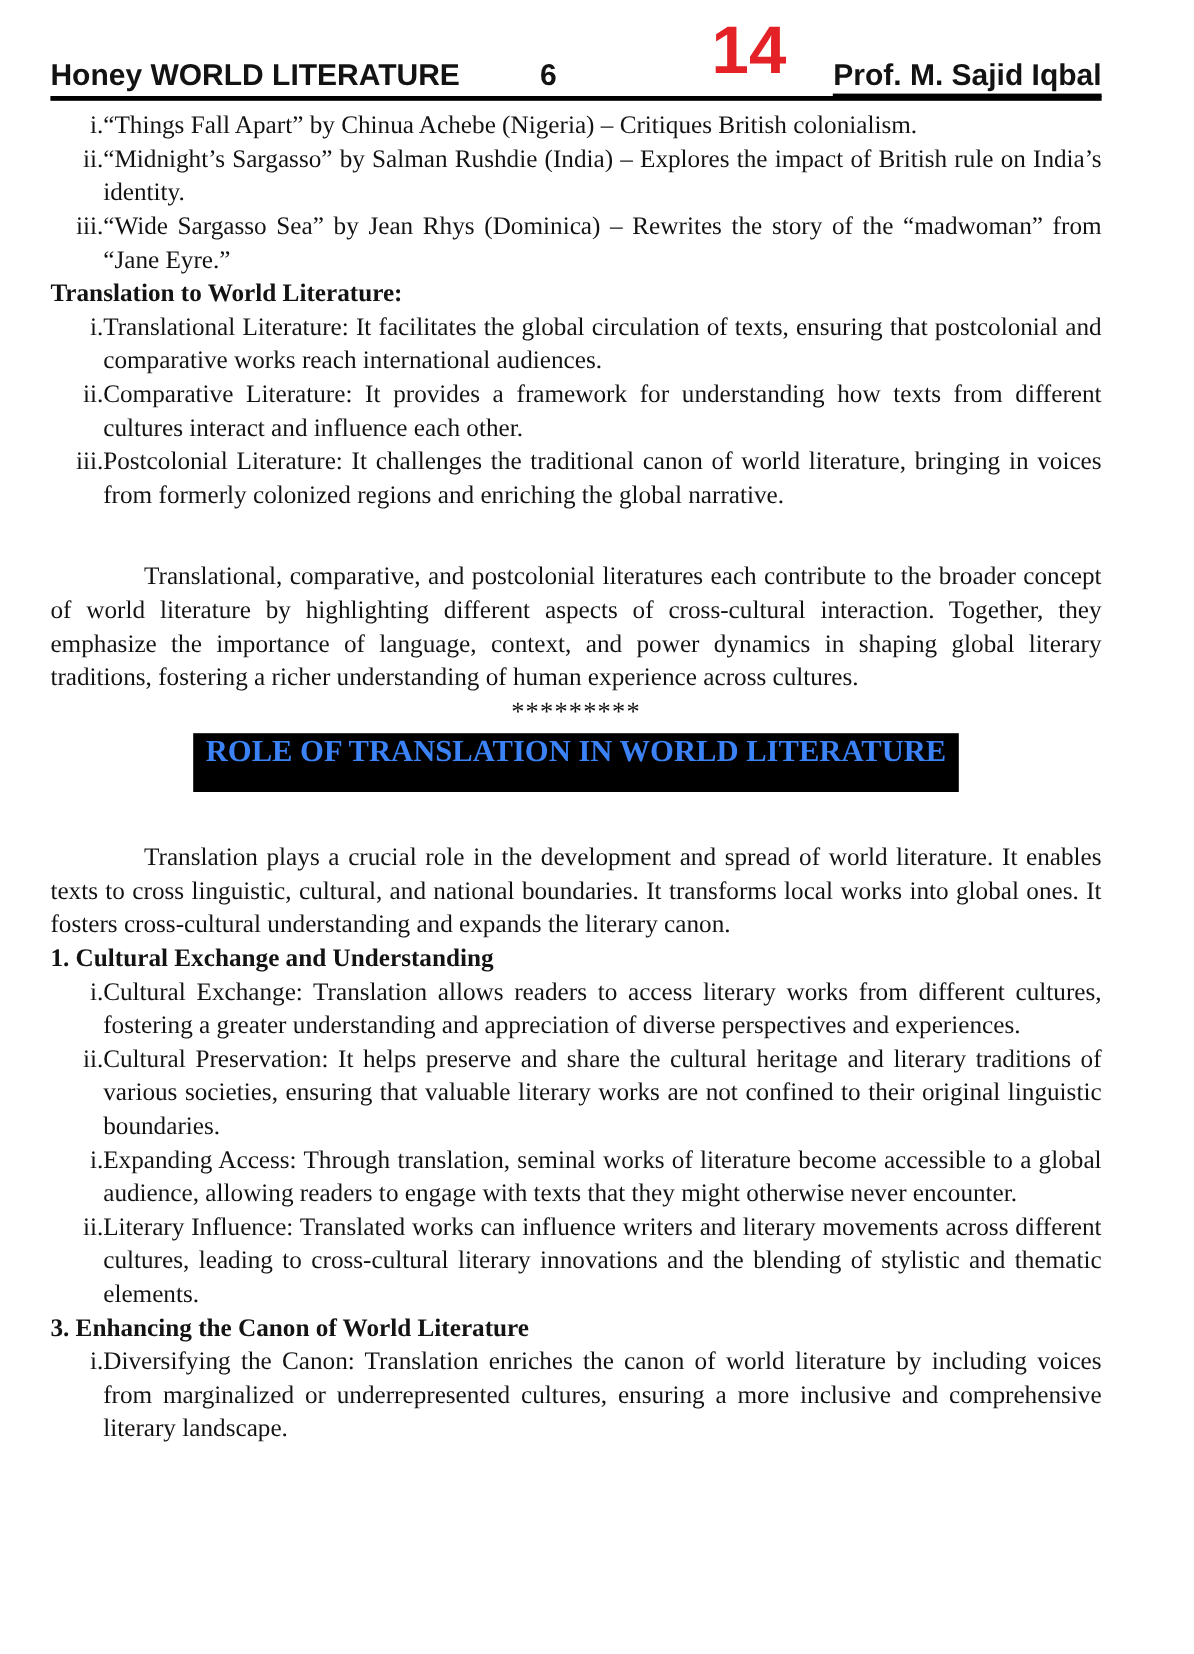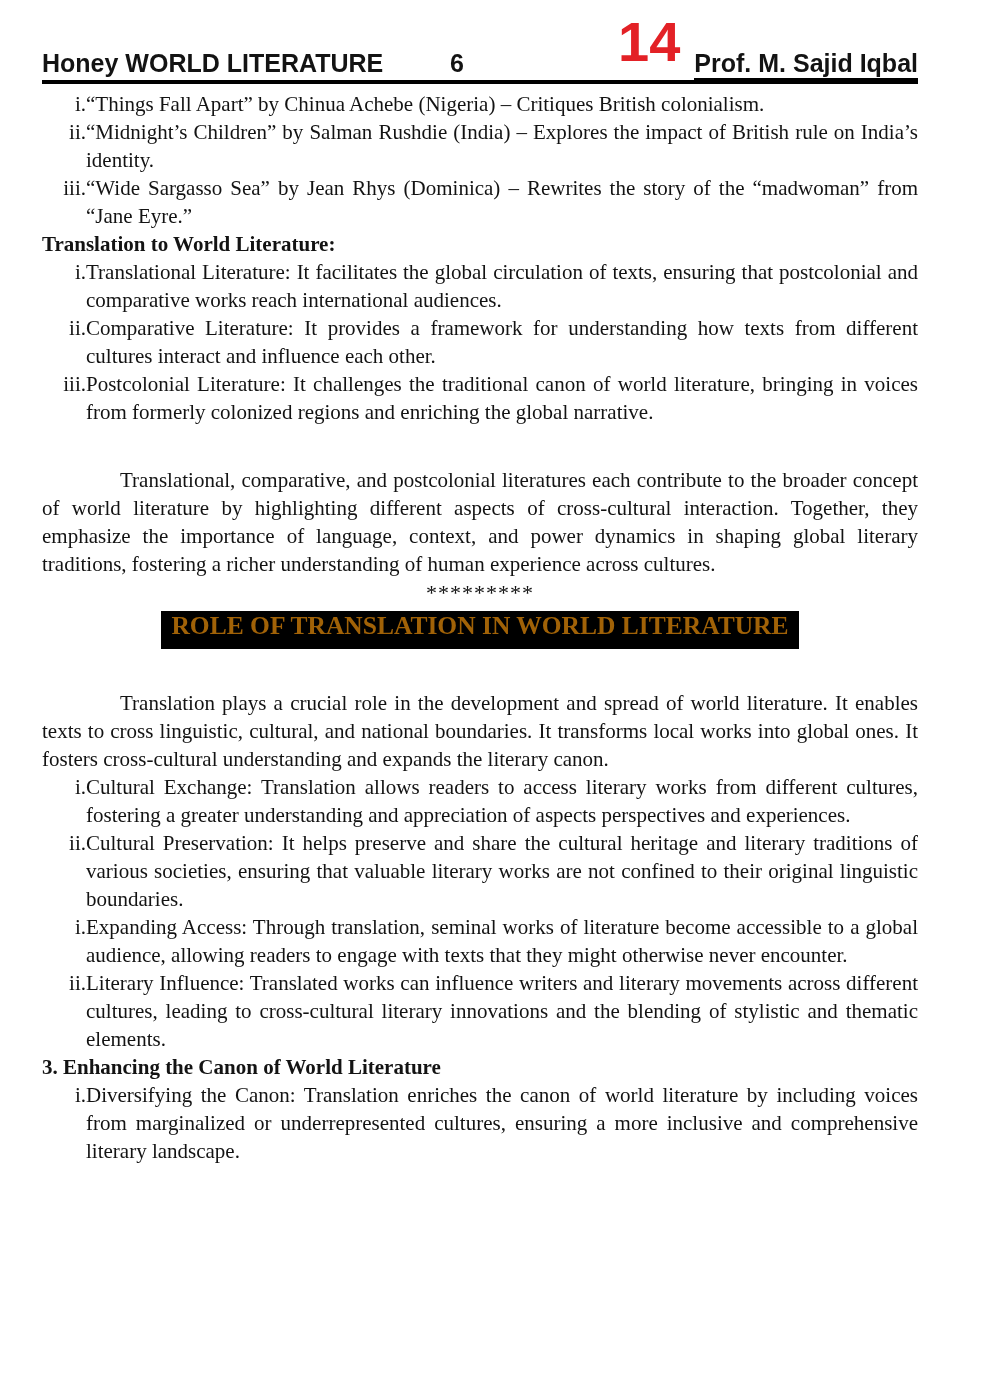--- a/index.html
+++ b/index.html
@@ -19,44 +19,44 @@
     font-weight:bold; font-size:25px;
     display:flex; align-items:flex-end;
     height:84px; padding-bottom:3px;
     border-bottom:4px solid #000;
   }
   .h-left  { flex:1; }
   .h-center{ width:60px; }
   .h-right { flex:1; text-align:right; }
   .author-underline { border-bottom:3px solid #000; padding-bottom:1px; white-space:nowrap; }
   .annotation {
-    position:absolute; left:618px; top:12px;
+    position:absolute; left:593px; top:12px;
     font-family:"Liberation Sans", sans-serif;
     font-size:56px; line-height:60px; font-weight:700;
     color:#e32126;
   }
 
   
   .content { padding-top:6px; }
   .h-italic { font-weight:bold; font-style:italic; }
   .h-bold   { font-weight:bold; }
 
   .li { display:flex; }
   .li .mk { flex:0 0 44px; text-align:right; }
   .li .tx { flex:1; text-align:justify; }
 
   .para { text-align:justify; text-indent:78px;margin-top:40px; }
 
   .divider { text-align:center; font-size:22px; line-height:26px; letter-spacing:1px; padding-top:2px; }
 
   .banner {
     width:fit-content; margin:5px auto 4px auto;
-    background:#000; color:#a16207;
+    background:#000; color:#3b82f6;
     font-weight:bold; font-size:25.5px; line-height:30px;
-    padding:0 10px 8px 10px;
+    padding:0 10px 19px 10px;
     white-space:nowrap;
   }
 </style>
 </head>
 <body>
 
 <div class="page">
 
   <div class="header">
     <span class="h-left">Honey WORLD LITERATURE</span>
@@ -67,21 +67,21 @@
 
   <div class="content">
 
 
     <div class="li">
       <span class="mk">i.</span>
       <span class="tx">“Things Fall Apart” by Chinua Achebe (Nigeria) – Critiques British colonialism.</span>
     </div>
     <div class="li">
       <span class="mk">ii.</span>
-      <span class="tx">“Midnight’s Children” by Salman Rushdie (India) – Explores the impact of British rule on India’s identity.</span>
+      <span class="tx">“Midnight’s Sargasso” by Salman Rushdie (India) – Explores the impact of British rule on India’s identity.</span>
     </div>
     <div class="li">
       <span class="mk">iii.</span>
       <span class="tx">“Wide Sargasso Sea” by Jean Rhys (Dominica) – Rewrites the story of the “madwoman” from “Jane Eyre.”</span>
     </div>
 
     <div class="h-bold">Translation to World Literature:</div>
 
     <div class="li">
       <span class="mk">i.</span>
@@ -97,23 +97,24 @@
     </div>
 
     <div class="para">Translational, comparative, and postcolonial literatures each contribute to the broader concept of world literature by highlighting different aspects of cross-cultural interaction. Together, they emphasize the importance of language, context, and power dynamics in shaping global literary traditions, fostering a richer understanding of human experience across cultures.</div>
 
     <div class="divider">*********</div>
 
     <div class="banner">ROLE OF TRANSLATION IN WORLD LITERATURE</div>
 
     <div class="para">Translation plays a crucial role in the development and spread of world literature. It enables texts to cross linguistic, cultural, and national boundaries. It transforms local works into global ones. It fosters cross-cultural understanding and expands the literary canon.</div>
 
+    <div class="h-bold">1. Cultural Exchange and Understanding</div>
     <div class="li">
       <span class="mk">i.</span>
-      <span class="tx">Cultural Exchange: Translation allows readers to access literary works from different cultures, fostering a greater understanding and appreciation of aspects perspectives and experiences.</span>
+      <span class="tx">Cultural Exchange: Translation allows readers to access literary works from different cultures, fostering a greater understanding and appreciation of diverse perspectives and experiences.</span>
     </div>
     <div class="li">
       <span class="mk">ii.</span>
       <span class="tx">Cultural Preservation: It helps preserve and share the cultural heritage and literary traditions of various societies, ensuring that valuable literary works are not confined to their original linguistic boundaries.</span>
     </div>
 
     <div class="li">
       <span class="mk">i.</span>
       <span class="tx">Expanding Access: Through translation, seminal works of literature become accessible to a global audience, allowing readers to engage with texts that they might otherwise never encounter.</span>
     </div>

